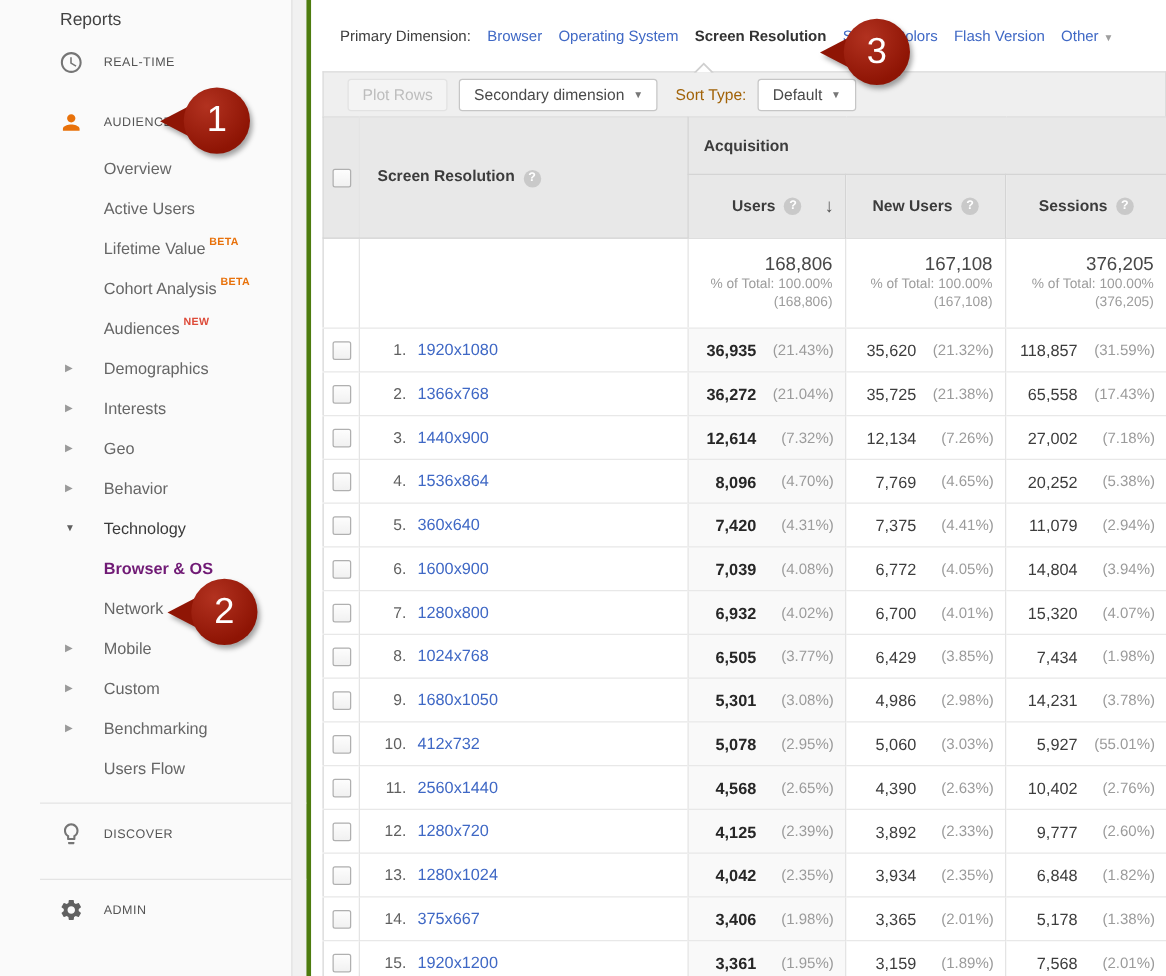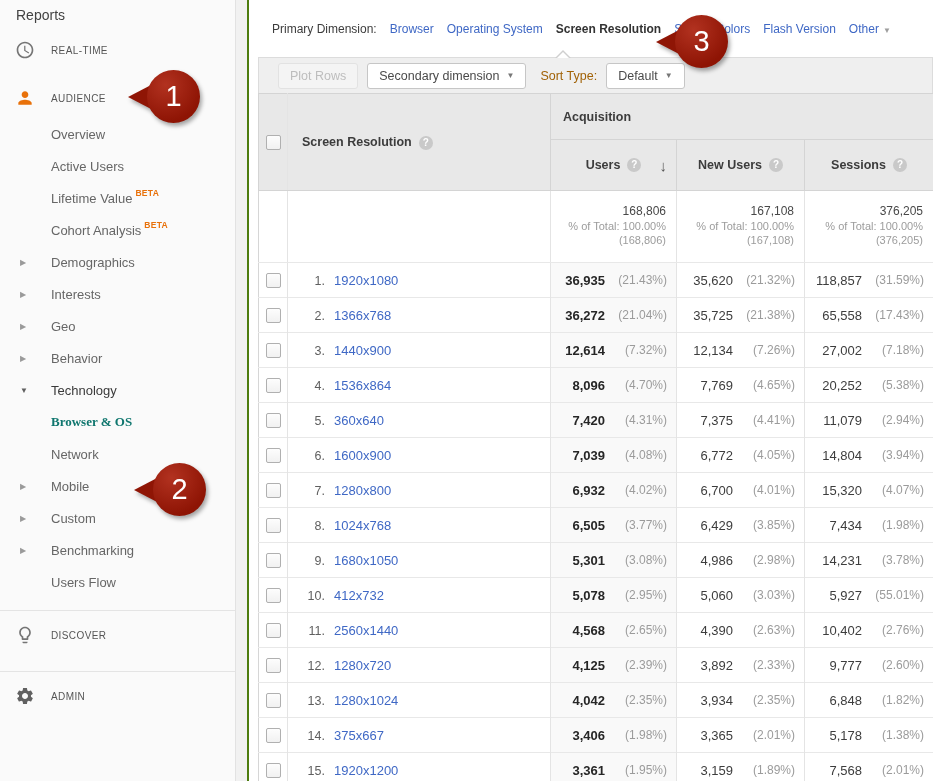--- a/index.html
+++ b/index.html
@@ -2,36 +2,36 @@
 <html><head>
 <meta charset="utf-8">
 <style>
   * { margin:0; padding:0; box-sizing:border-box; }
   html,body { width:933px; height:781px; overflow:hidden; background:#fff;
     font-family:"Liberation Sans","DejaVu Sans",sans-serif; color:#3c3c3c; cursor:default; }
   .app { position:relative; width:933px; height:781px; }
 
   
   .sidebar { position:absolute; left:0; top:0; width:249px; height:100%;
-    background:#fafafa; border-right:2px solid #4d7c0f; }
+    background:#fafafa; border-right:4px solid #4d7c0f;padding-left:32px; }
   .sb-scroll { position:absolute; top:0; right:0; width:12px; height:100%;
     background:#f1f1f1; border-left:1px solid #e2e2e2; }
   .sb-title { height:26px; padding:7px 0 0 16px; font-size:14px; color:#424242; }
   .sb-section { display:flex; align-items:center; height:40px; padding-left:15px; cursor:pointer; }
   .sb-section .sb-icon { width:20px; height:20px; margin-right:16px; display:inline-flex; }
   .sb-section .lbl { font-size:10px; color:#555; letter-spacing:.4px; }
   .sb-section.tall { height:48px; }
   .sb-section.rt { margin-top:4px; }
   .sb-section.aud { margin-top:8px; }
   .sb-sub { position:relative; display:flex; align-items:center; height:32px;
     padding-left:51px; font-size:13px; color:#666; cursor:pointer; }
   .sb-sub .arrow { position:absolute; left:20px; font-size:8px; color:#9a9a9a; }
   .sb-sub .arrow.down { color:#5f5f5f; }
   .sb-sub.emph .lbl { color:#3a3a3a; }
-  .sb-sub.active .lbl { color:#0f766e; font-weight:bold;font-family:Liberation Serif, serif; }
+  .sb-sub.active .lbl { color:#701a75; font-weight:bold; }
   .sup { font-size:8.5px; font-weight:bold; position:relative; top:-5px; margin-left:3px; letter-spacing:.3px; }
   .sup-orange { color:#e8710a; }
   .sup-red { color:#dd4b39; }
   .sb-divider { border-top:1px solid #e4e4e4; margin-top:12px; }
 
   
   .main { position:absolute; left:249px; top:0; right:0; height:100%; background:#fff; }
 
   .dim-bar { height:57px; display:flex; align-items:center; padding-left:23px; font-size:12px; white-space:nowrap;text-align:right; }
   .dim-label { margin-right:13px; color:#3c3c3c; }
@@ -65,21 +65,21 @@
   .mh { display:inline-flex; align-items:center; }
   .help { display:inline-block; width:14px; height:14px; border-radius:50%; background:#c9c9c9;
     color:#fff; font-size:10px; line-height:14px; text-align:center; margin-left:7px; font-weight:bold; }
   .sort-arrow { position:absolute; right:9px; top:50%; transform:translateY(-50%);
     font-size:15px; color:#555; font-weight:normal; }
   .cb { width:15px; height:15px; border:1px solid #b0b0b0; border-radius:2px;
     background:linear-gradient(#fdfdfd,#f1f1f1); margin:0 auto; cursor:pointer; }
 
   tr.totals td { height:72px; vertical-align:middle; border-bottom:1px solid #e8e8e8; }
   .t-cell { text-align:right; padding-right:10px; }
-  .total-num { font-size:12px; color:#484848; line-height:1.15; }
+  .total-num { font-size:15px; color:#484848; line-height:1.15; }
   .total-sub { font-size:11px; color:#9c9c9c; line-height:1.35; }
 
   tr.data td { height:35px; border-top:1px solid #e8e8e8; }
   .col-cb { border-right:1px solid #e4e4e4; text-align:center; }
   .col-m { border-left:1px solid #e4e4e4; }
   .users-bg { background:#f9f9f9; }
   .dim-cell { padding-left:13px; }
   .rn { display:inline-block; width:24px; text-align:right; margin-right:9px; color:#5f5f5f; font-size:12.5px; }
   .res-link { color:#3f68c5; font-size:13px; cursor:pointer; }
   .mcell { display:flex; justify-content:flex-end; align-items:center; padding-right:9px; font-size:13px; }
@@ -129,20 +129,24 @@
         <div class="sb-sub">
           <span class="lbl">Active Users</span>
         </div>
         <div class="sb-sub">
           <span class="lbl">Lifetime Value</span>
           <span class="sup sup-orange">BETA</span>
         </div>
         <div class="sb-sub">
           <span class="lbl">Cohort Analysis</span>
           <span class="sup sup-orange">BETA</span>
+        </div>
+        <div class="sb-sub">
+          <span class="lbl">Audiences</span>
+          <span class="sup sup-red">NEW</span>
         </div>
         <div class="sb-sub">
           <span class="arrow">▶</span>
           <span class="lbl">Demographics</span>
         </div>
         <div class="sb-sub">
           <span class="arrow">▶</span>
           <span class="lbl">Interests</span>
         </div>
         <div class="sb-sub">

